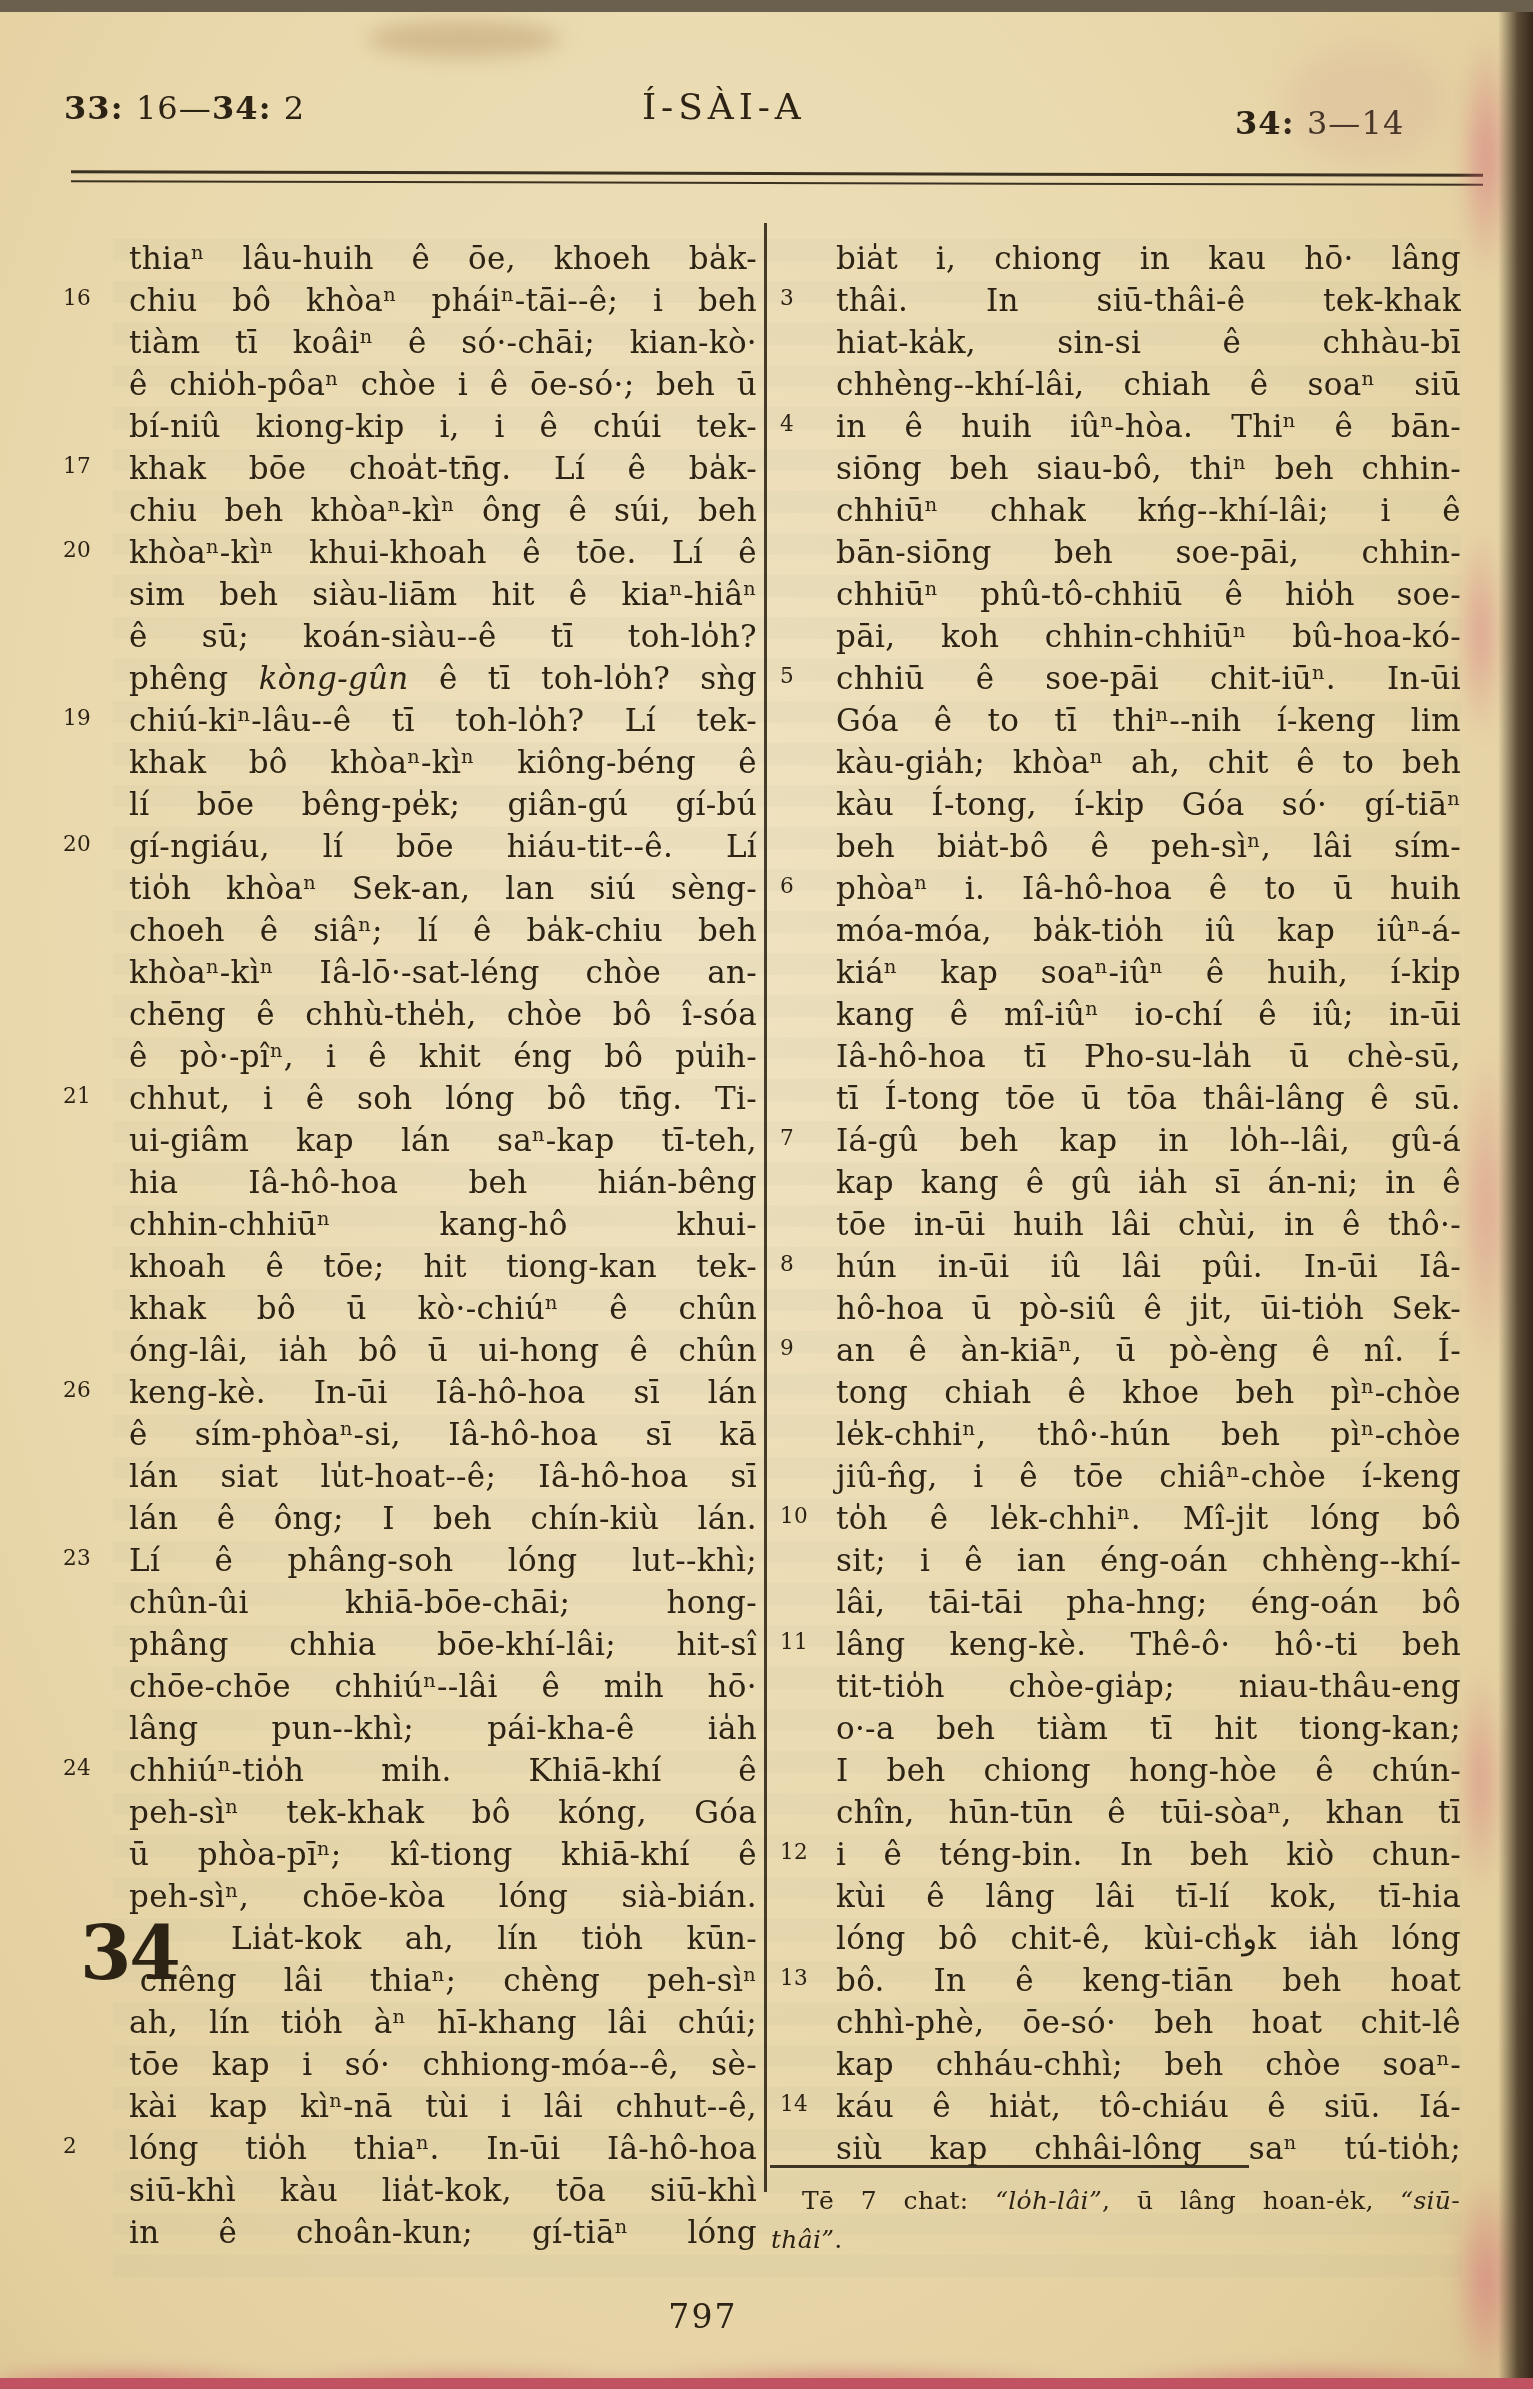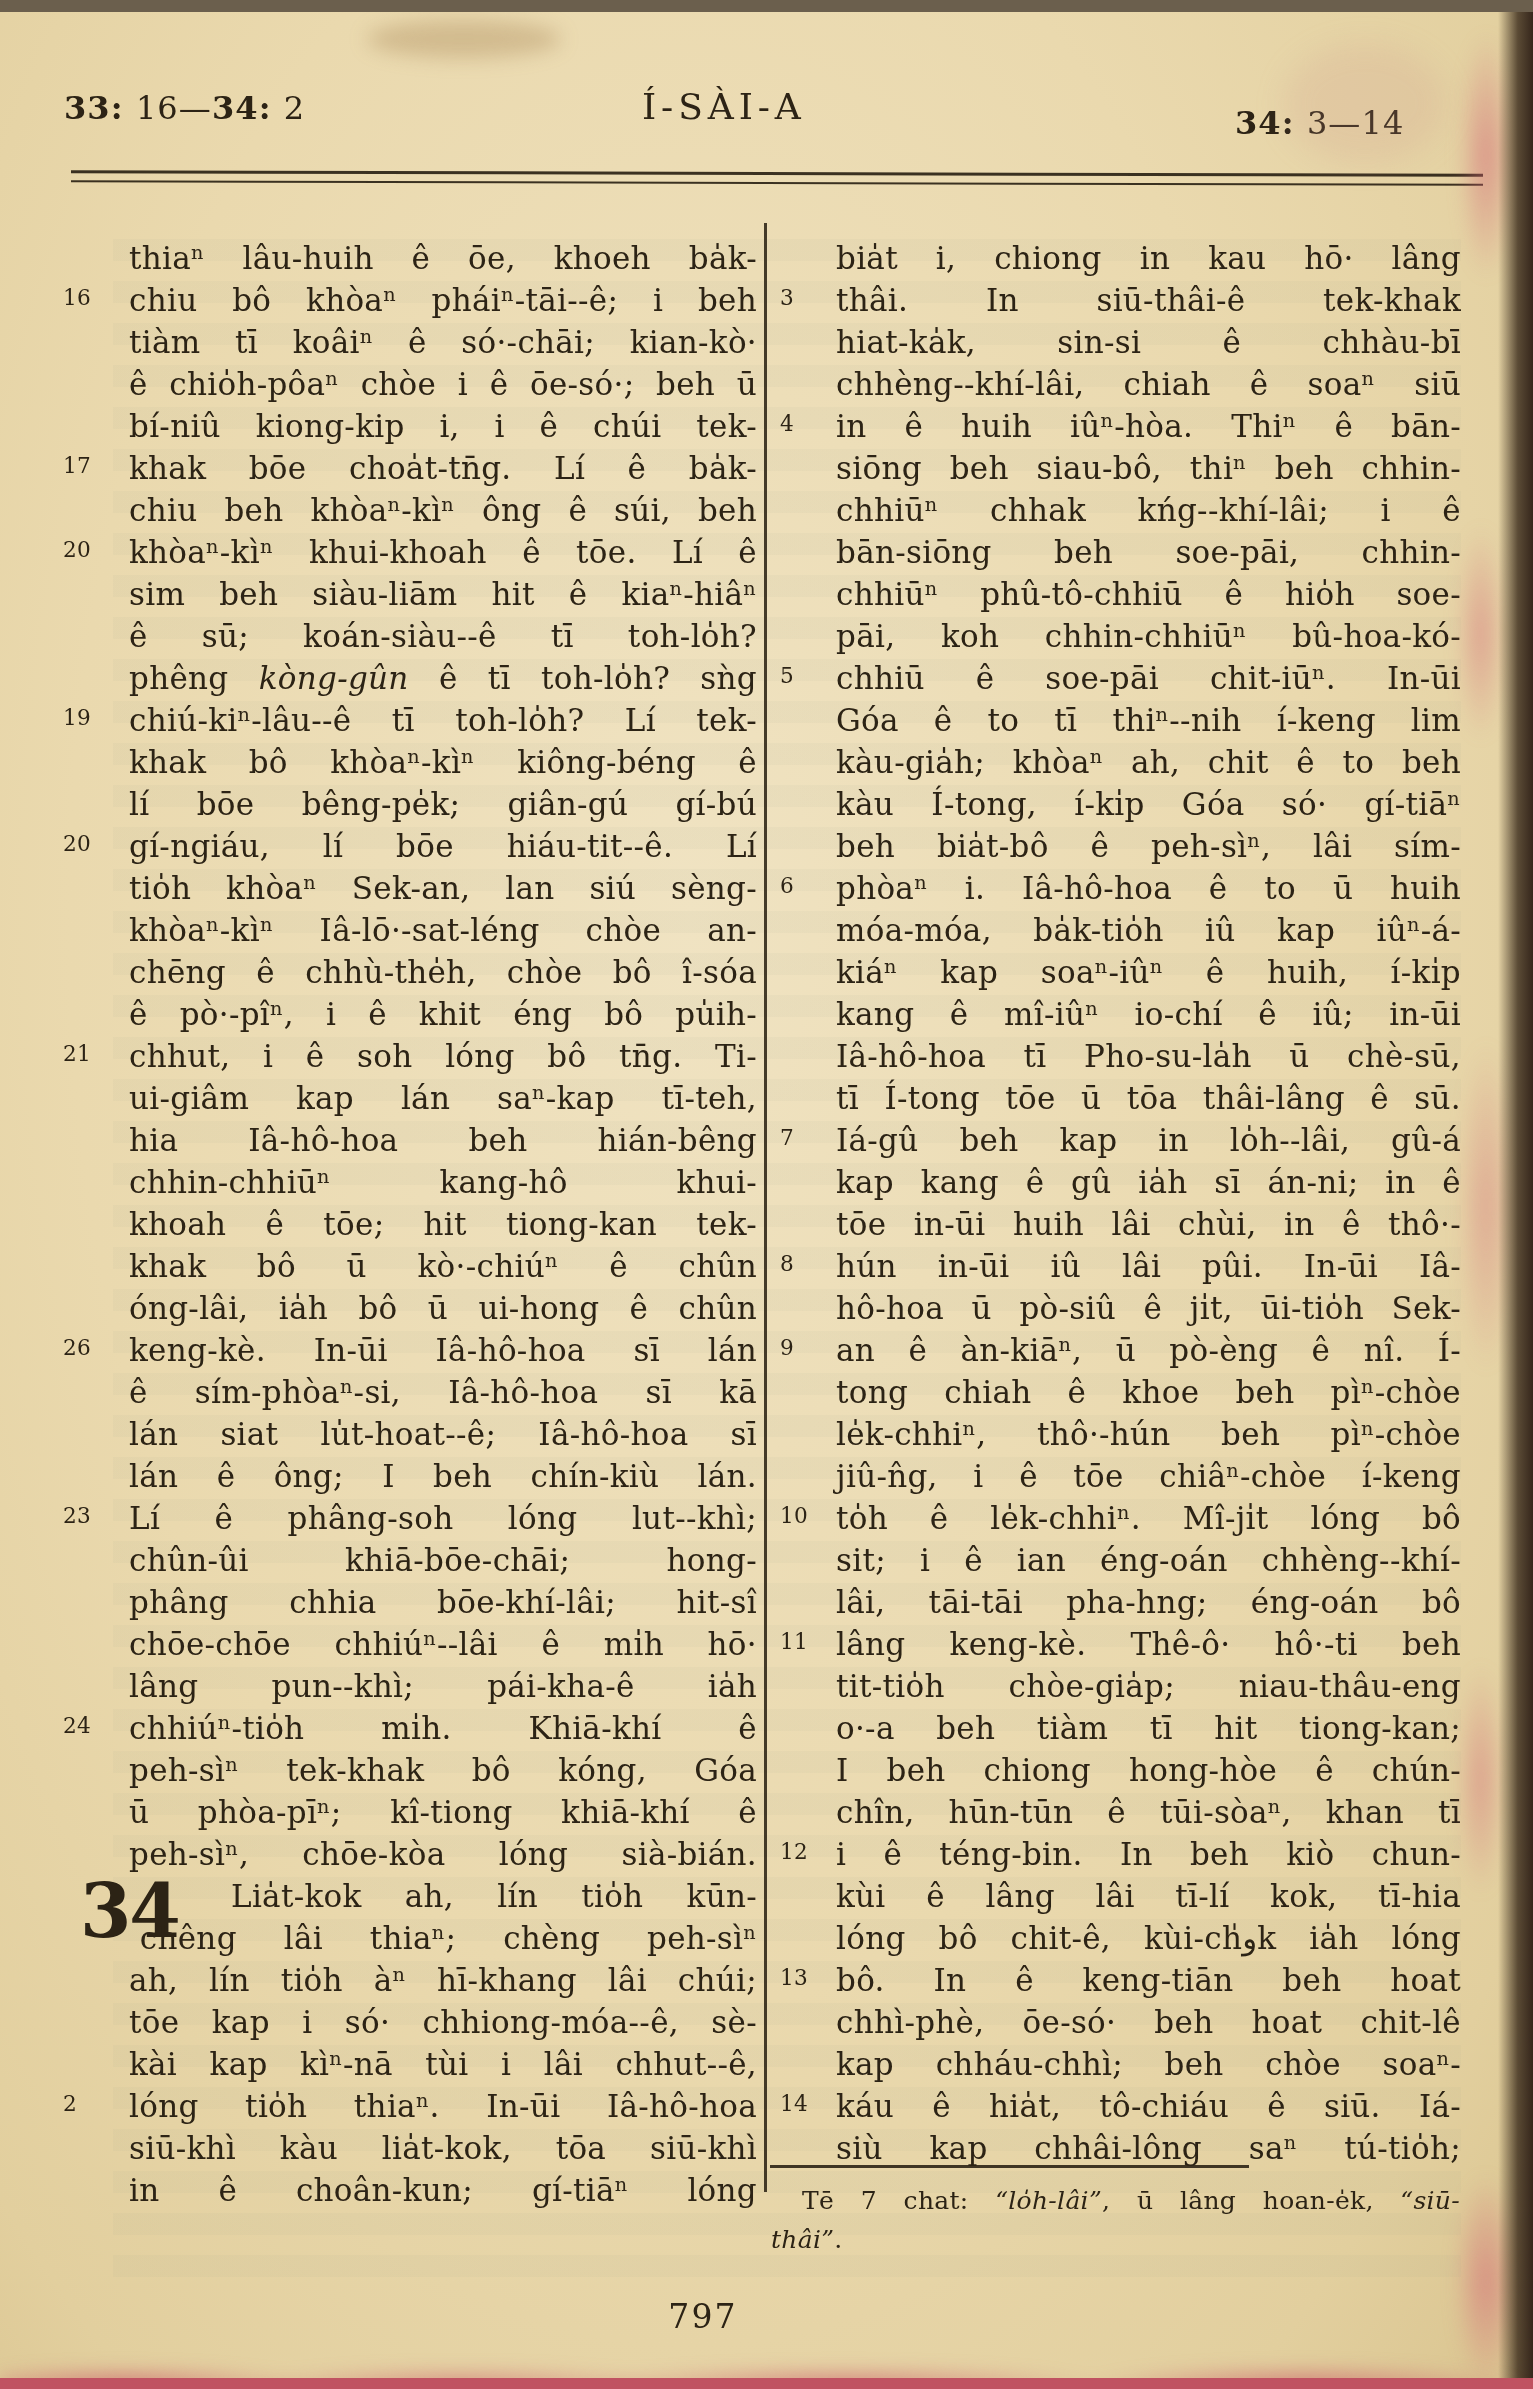--- a/index.html
+++ b/index.html
@@ -132,20 +132,21 @@
       <div class="line">chiu beh khòaⁿ-kìⁿ ông ê súi, beh</div>
       <div class="line"><span class="vnum">20</span>khòaⁿ-kìⁿ khui-khoah ê tōe. Lí ê</div>
       <div class="line">sim beh siàu-liām hit ê kiaⁿ-hiâⁿ</div>
       <div class="line">ê sū; koán-siàu--ê tī toh-lo̍h?</div>
       <div class="line">phêng <i>kòng-gûn</i> ê tī toh-lo̍h? sǹg</div>
       <div class="line"><span class="vnum">19</span>chiú-kiⁿ-lâu--ê tī toh-lo̍h? Lí tek-</div>
       <div class="line">khak bô khòaⁿ-kìⁿ kiông-béng ê</div>
       <div class="line">lí bōe bêng-pe̍k; giân-gú gí-bú</div>
       <div class="line"><span class="vnum">20</span>gí-ngiáu, lí bōe hiáu-tit--ê. Lí</div>
       <div class="line">tio̍h khòaⁿ Sek-an, lan siú sèng-</div>
+      <div class="line">choeh ê siâⁿ; lí ê ba̍k-chiu beh</div>
       <div class="line">khòaⁿ-kìⁿ Iâ-lō·-sat-léng chòe an-</div>
       <div class="line">chēng ê chhù-the̍h, chòe bô î-sóa</div>
       <div class="line">ê pò·-pîⁿ, i ê khit éng bô pu̍ih-</div>
       <div class="line"><span class="vnum">21</span>chhut, i ê soh lóng bô tn̄g. Ti-</div>
       <div class="line">ui-giâm kap lán saⁿ-kap tī-teh,</div>
       <div class="line">hia Iâ-hô-hoa beh hián-bêng</div>
       <div class="line">chhin-chhiūⁿ kang-hô khui-</div>
       <div class="line">khoah ê tōe; hit tiong-kan tek-</div>
       <div class="line">khak bô ū kò·-chiúⁿ ê chûn</div>
       <div class="line">óng-lâi, ia̍h bô ū ui-hong ê chûn</div>

